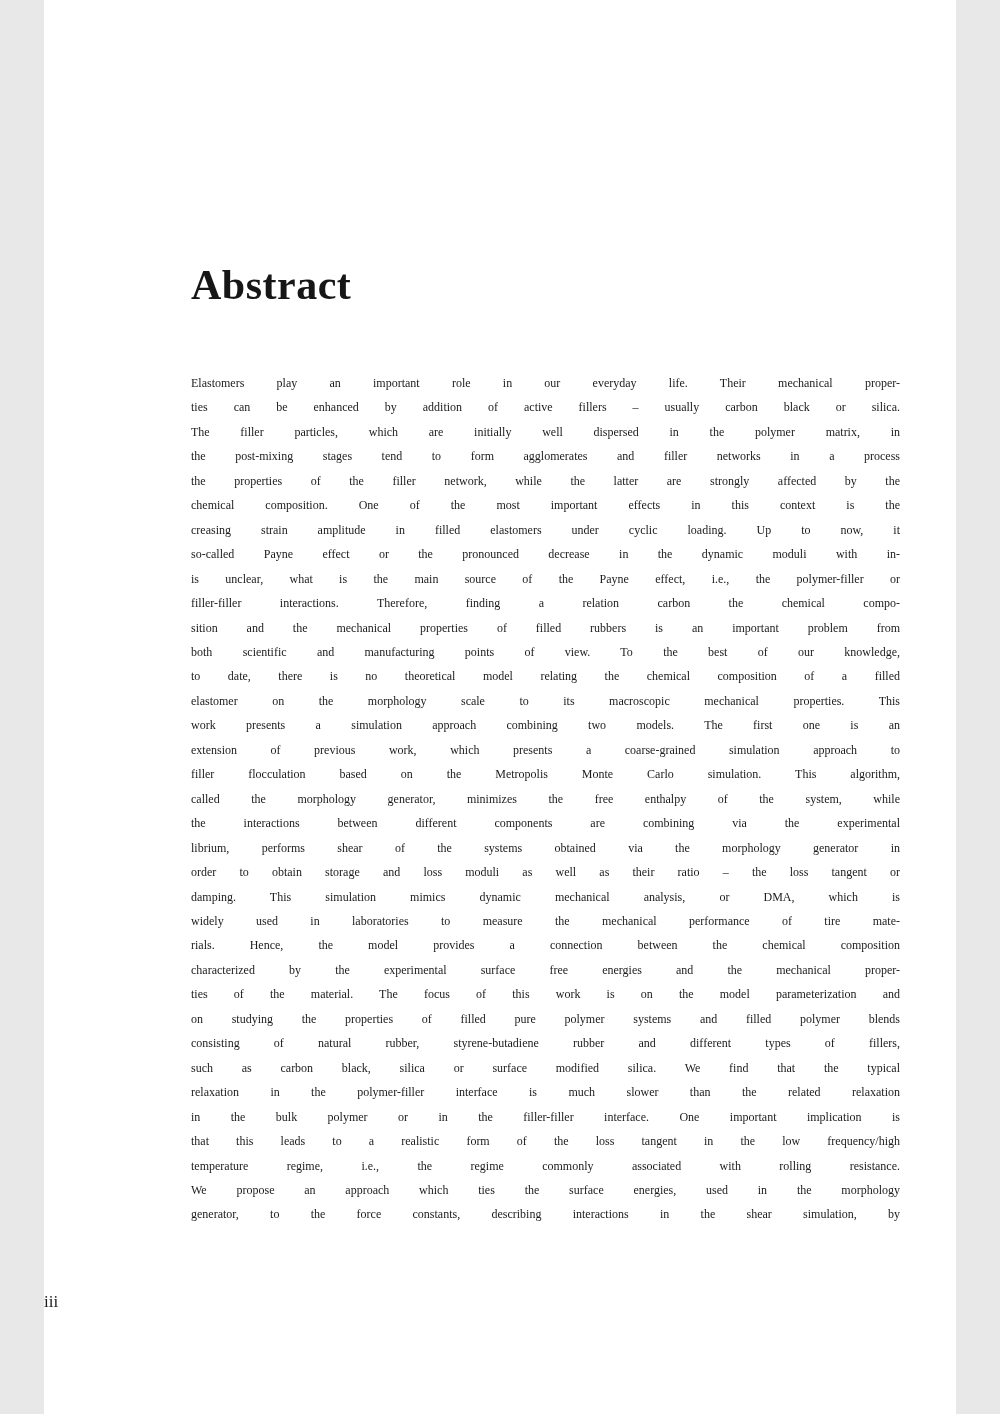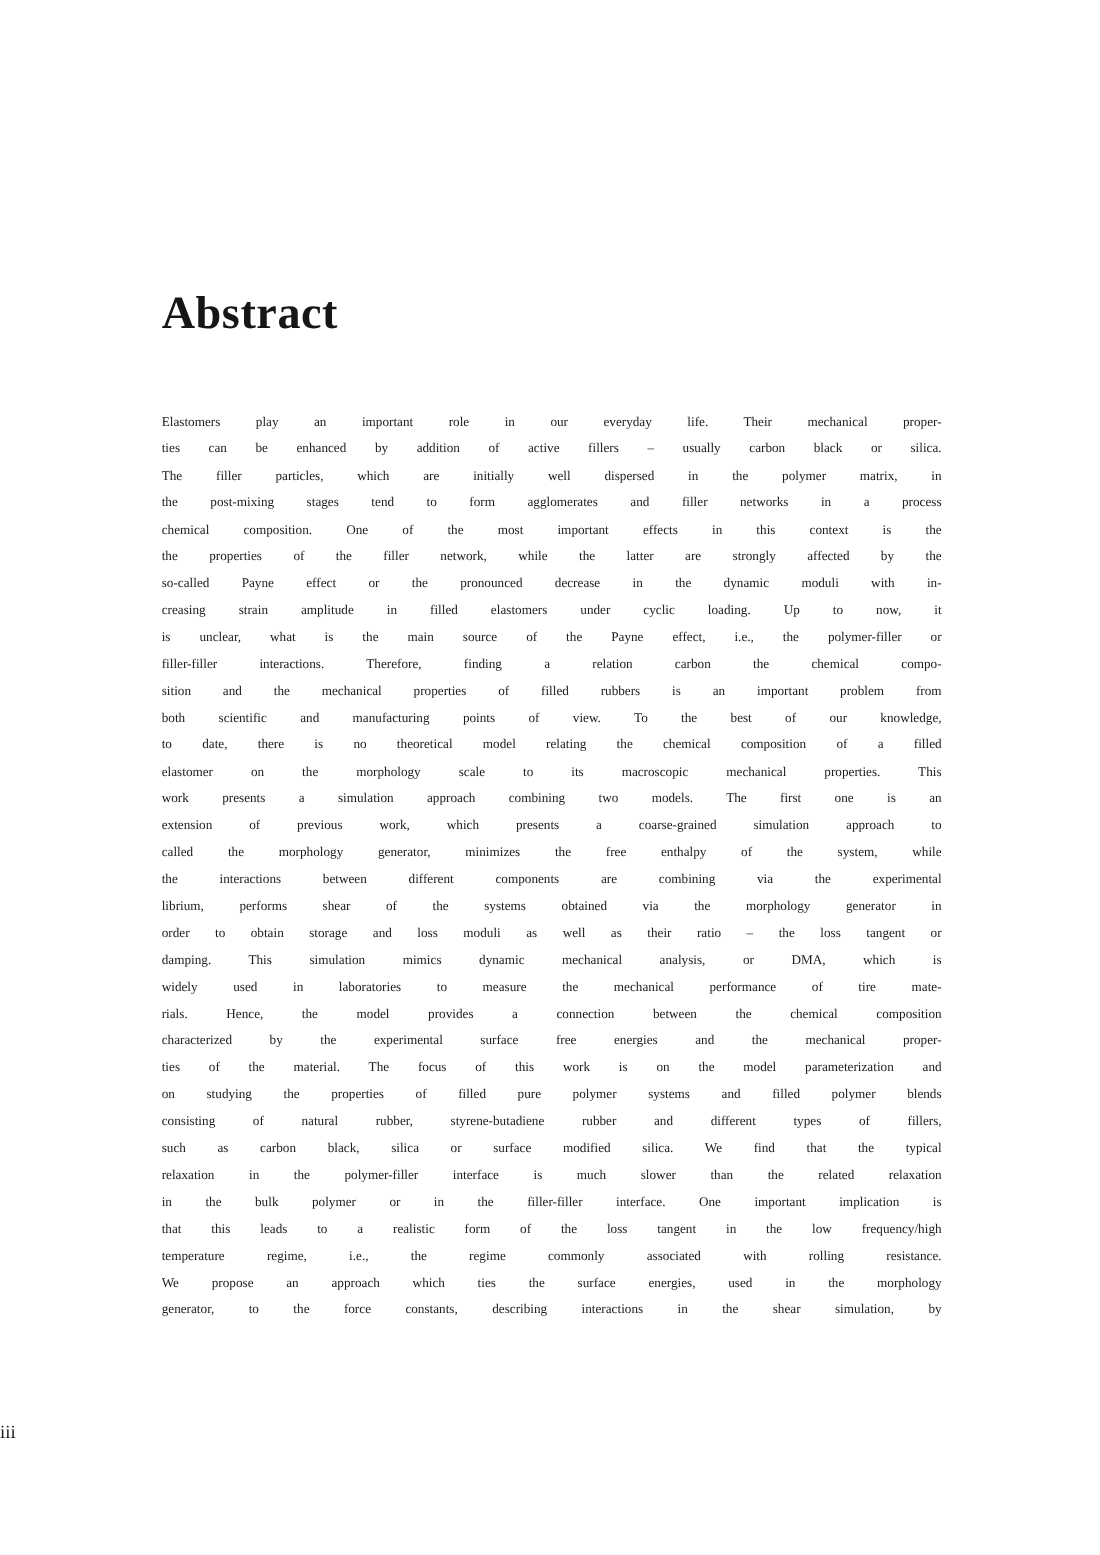--- a/index.html
+++ b/index.html
@@ -2,21 +2,21 @@
 <html><head>
 <meta charset="utf-8">
 <style>
   html, body {
     margin: 0;
     padding: 0;
     background: #e8e8e8;
   }
   .page {
     position: relative;
-    width: 1000px;
+    width: 912px;
     height: 1414px;
     margin: 0 auto;
     background: #ffffff;
     font-family: "Liberation Serif", "DejaVu Serif", serif;
     color: #1b1b1b;
     overflow: hidden;
   }
   .chapter-title {
     position: absolute;
     left: 147px;
@@ -55,32 +55,33 @@
 <body>
 
 <div class="page">
   <h1 class="chapter-title">Abstract</h1>
 
   <div class="abstract-body">
       <div class="line">Elastomers play an important role in our everyday life.  Their mechanical proper-</div>
       <div class="line">ties can be enhanced by addition of active fillers – usually carbon black or silica.</div>
       <div class="line">The filler particles, which are initially well dispersed in the polymer matrix, in</div>
       <div class="line">the post-mixing stages tend to form agglomerates and filler networks in a process</div>
+      <div class="line">the properties of the filler network, while the latter are strongly affected by the</div>
       <div class="line">chemical composition.  One of the most important effects in this context is the</div>
-      <div class="line">the properties of the filler network, while the latter are strongly affected by the</div>
+      <div class="line">creasing strain amplitude in filled elastomers under cyclic loading.  Up to now, it</div>
       <div class="line">so-called Payne effect or the pronounced decrease in the dynamic moduli with in-</div>
-      <div class="line">creasing strain amplitude in filled elastomers under cyclic loading.  Up to now, it</div>
       <div class="line">is unclear, what is the main source of the Payne effect, i.e., the polymer-filler or</div>
       <div class="line">filler-filler interactions.  Therefore, finding a relation carbon the chemical compo-</div>
       <div class="line">sition and the mechanical properties of filled rubbers is an important problem from</div>
       <div class="line">both scientific and manufacturing points of view.  To the best of our knowledge,</div>
       <div class="line">to date, there is no theoretical model relating the chemical composition of a filled</div>
       <div class="line">elastomer on the morphology scale to its macroscopic mechanical properties.  This</div>
       <div class="line">work presents a simulation approach combining two models.  The first one is an</div>
       <div class="line">extension of previous work, which presents a coarse-grained simulation approach to</div>
+      <div class="line">filler flocculation based on the Metropolis Monte Carlo simulation. This algorithm,</div>
       <div class="line">called the morphology generator, minimizes the free enthalpy of the system, while</div>
       <div class="line">the interactions between different components are combining via the experimental</div>
       <div class="line">librium, performs shear of the systems obtained via the morphology generator in</div>
       <div class="line">order to obtain storage and loss moduli as well as their ratio – the loss tangent or</div>
       <div class="line">damping.  This simulation mimics dynamic mechanical analysis, or DMA, which is</div>
       <div class="line">widely used in laboratories to measure the mechanical performance of tire mate-</div>
       <div class="line">rials.  Hence, the model provides a connection between the chemical composition</div>
       <div class="line">characterized by the experimental surface free energies and the mechanical proper-</div>
       <div class="line">ties of the material.  The focus of this work is on the model parameterization and</div>
       <div class="line">on studying the properties of filled pure polymer systems and filled polymer blends</div>

